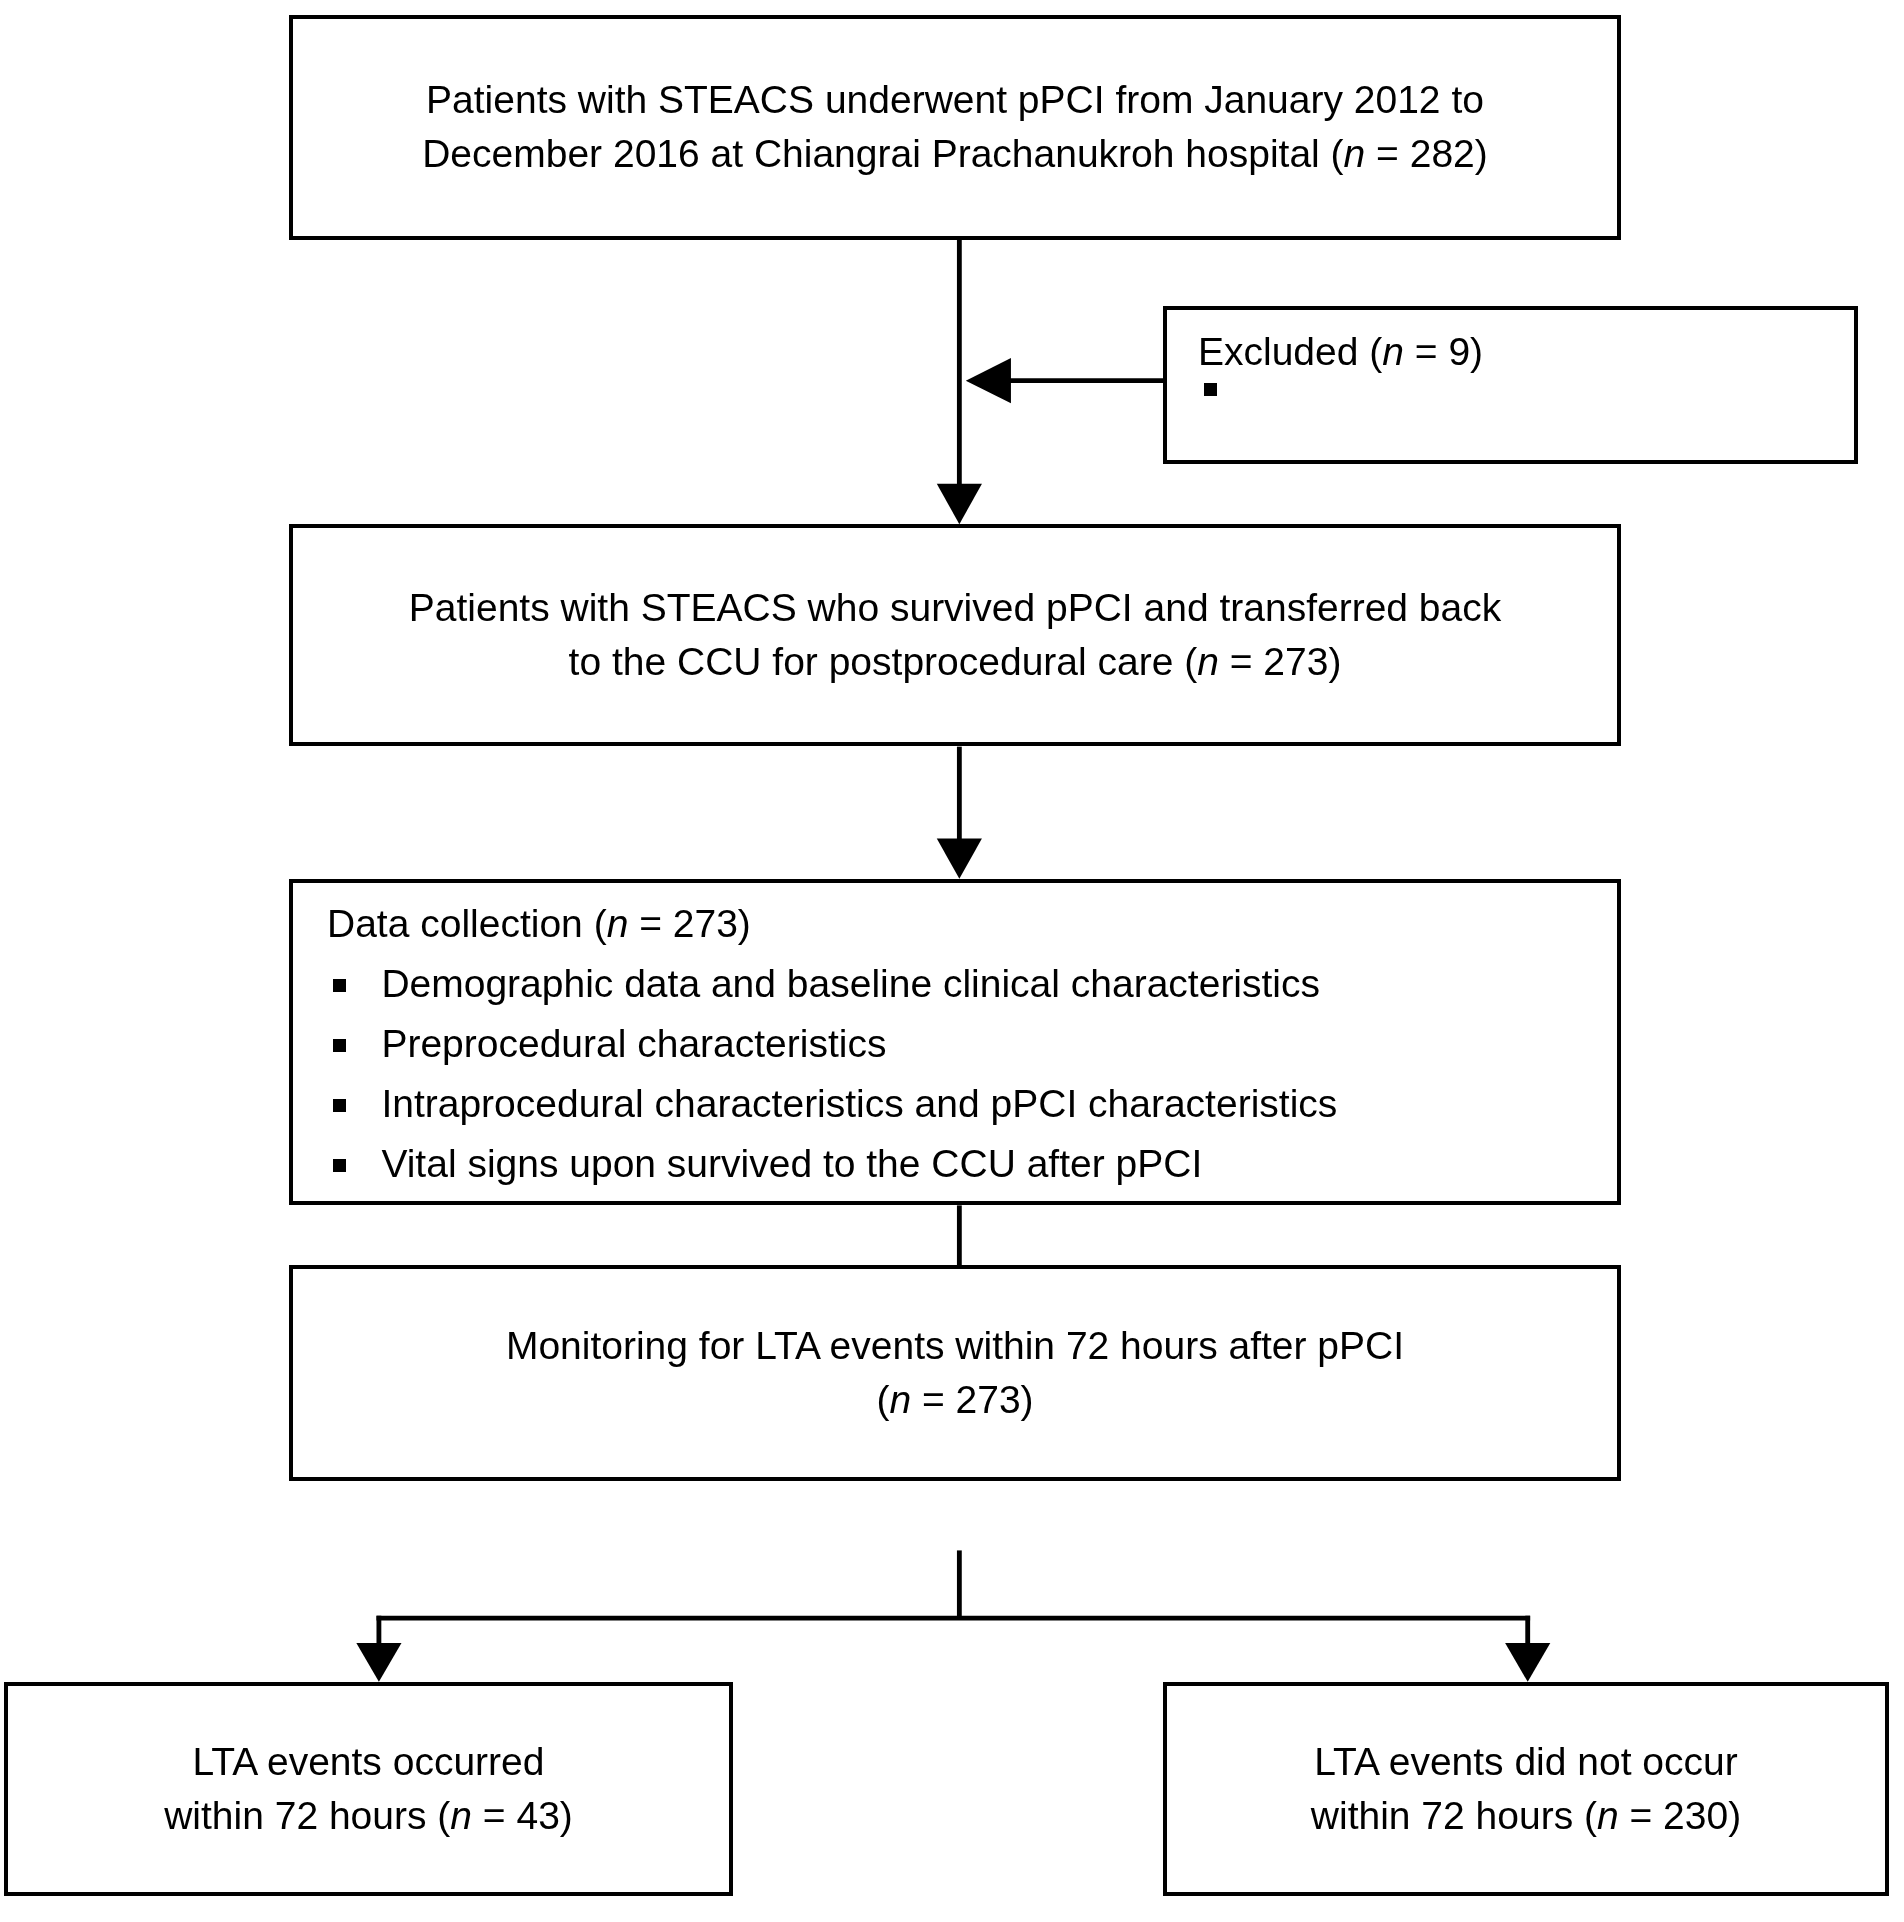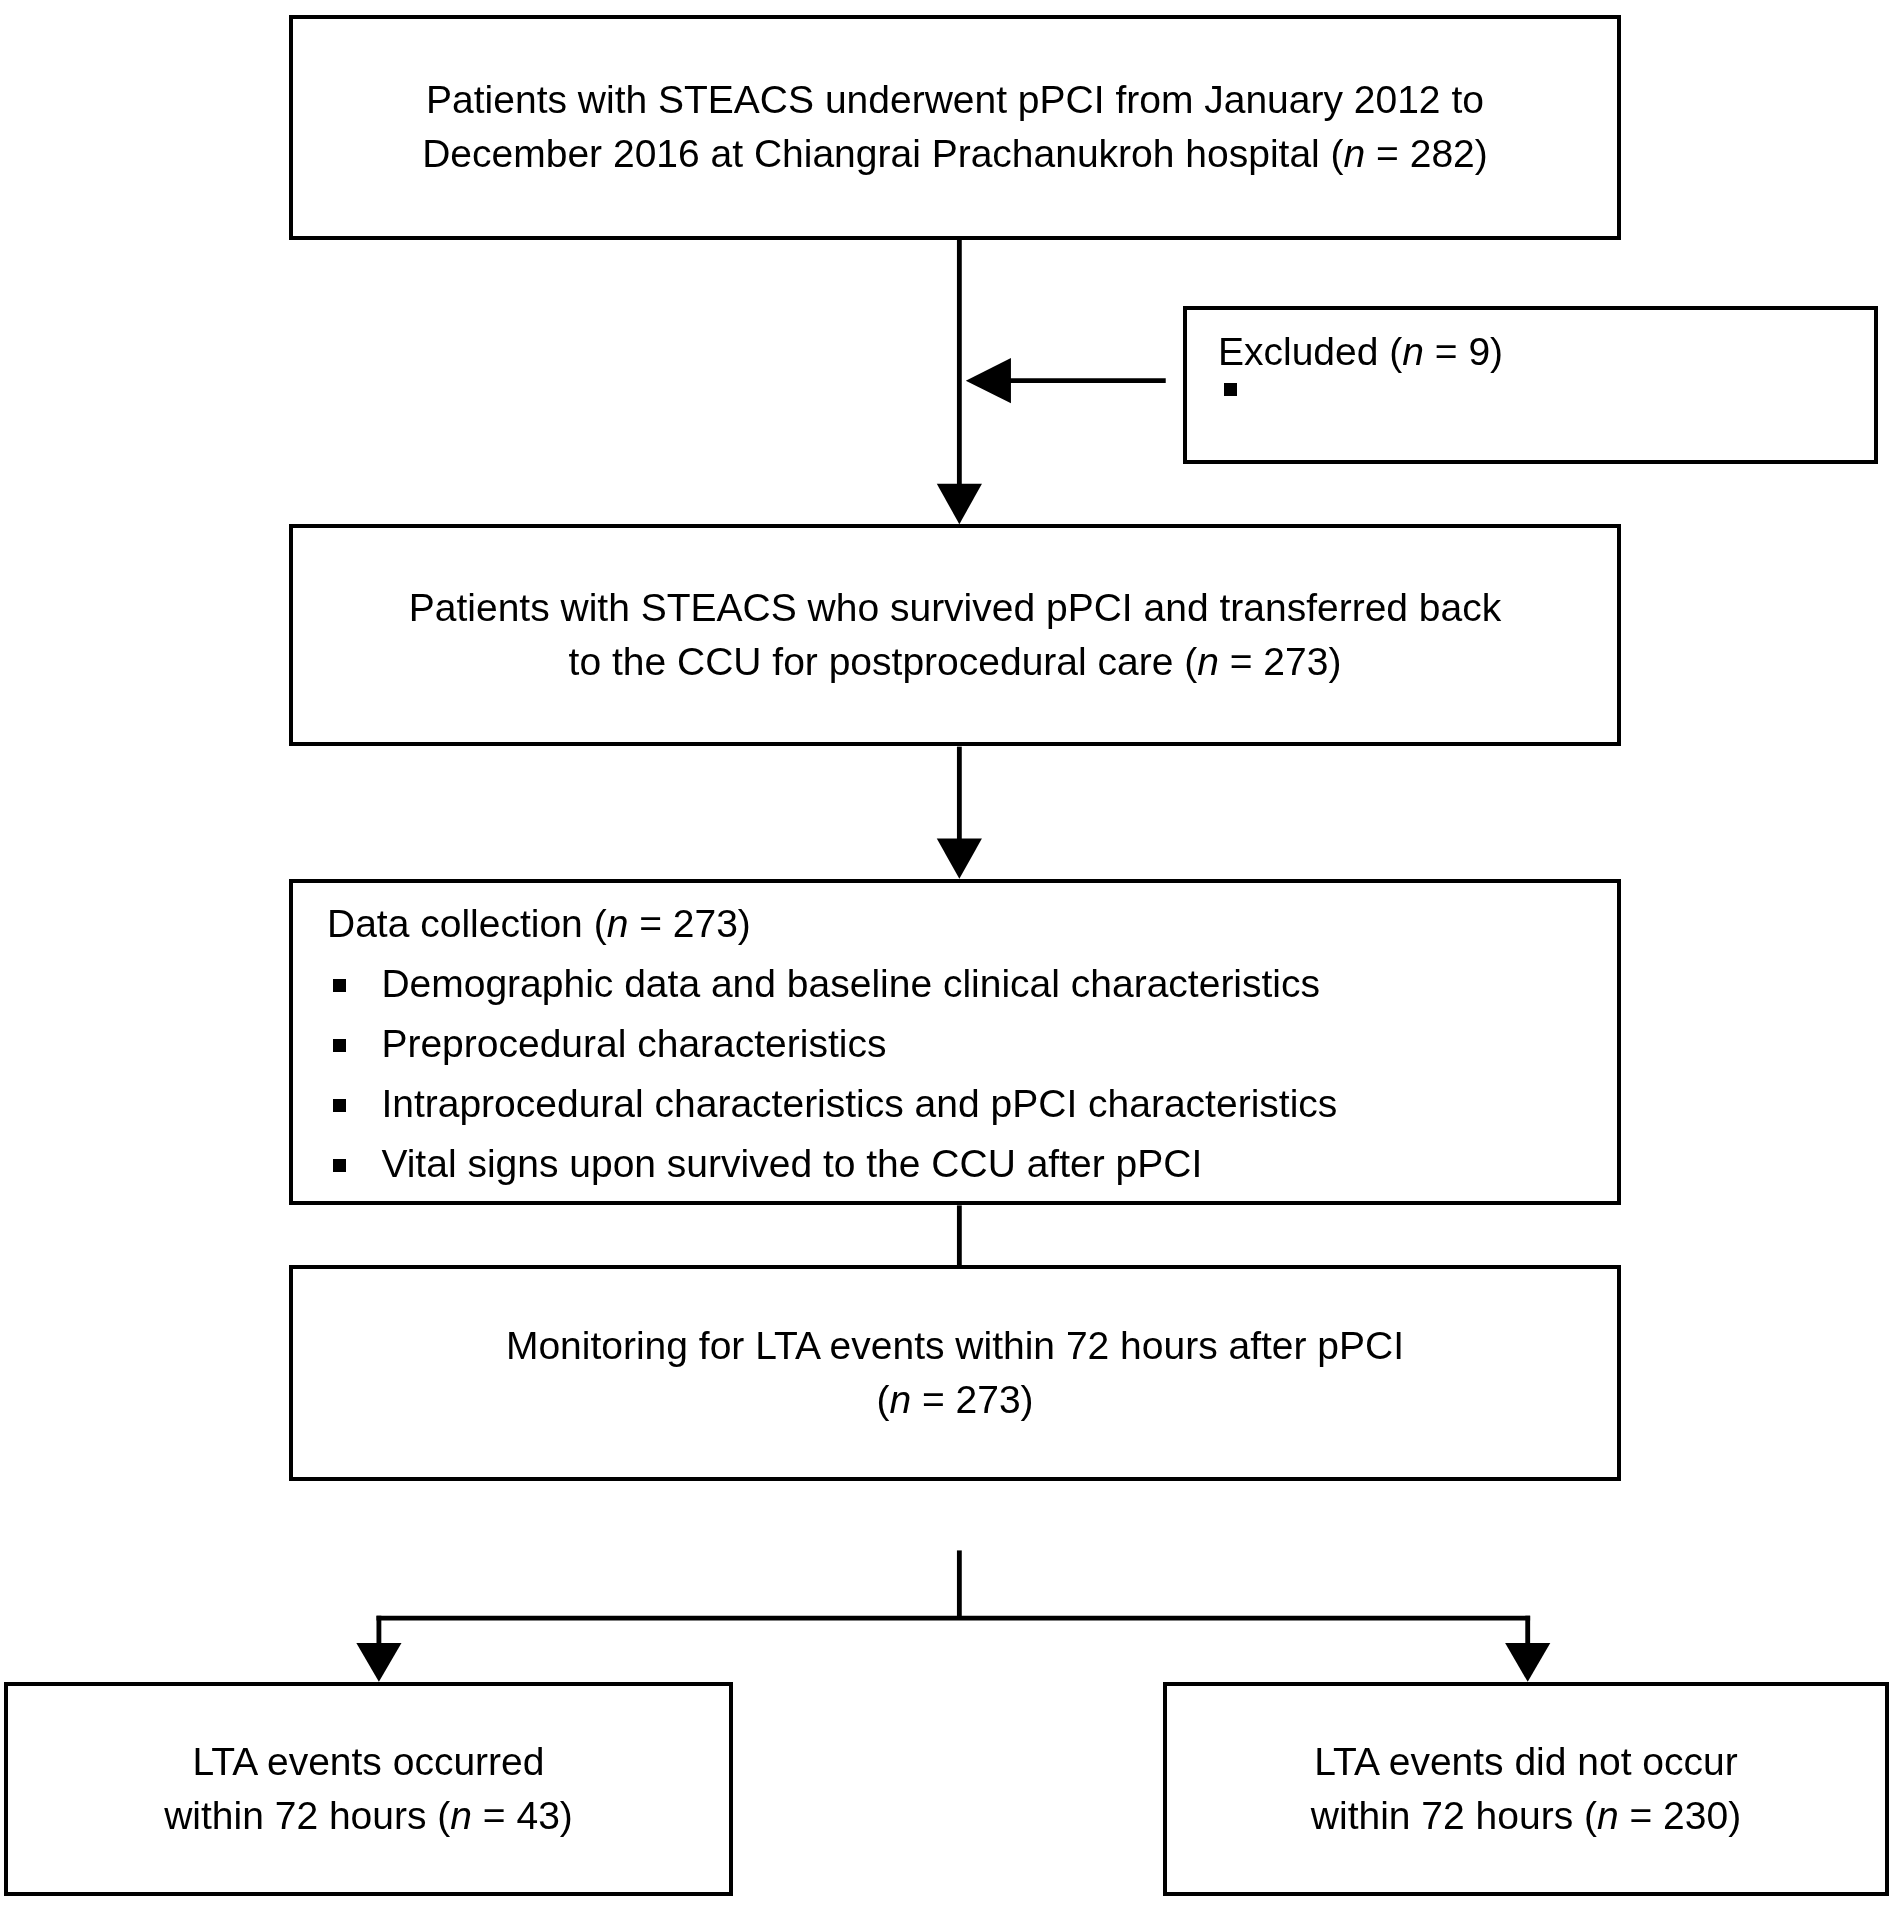--- a/index.html
+++ b/index.html
@@ -33,21 +33,20 @@
   .centered {
     display: flex;
     flex-direction: column;
     justify-content: center;
     text-align: center;
     line-height: 54px;
   }
   .excluded-box {
     line-height: 58px;
     padding: 13px 14.5px 0 31px;
-    margin-left: 20px;
   }
   .datacol-box {
     line-height: 60px;
     padding: 11.3px 14.5px 0 34px;
   }
   .bullet-row {
     display: flex;
     align-items: center;
   }
   .bullet-sq {

